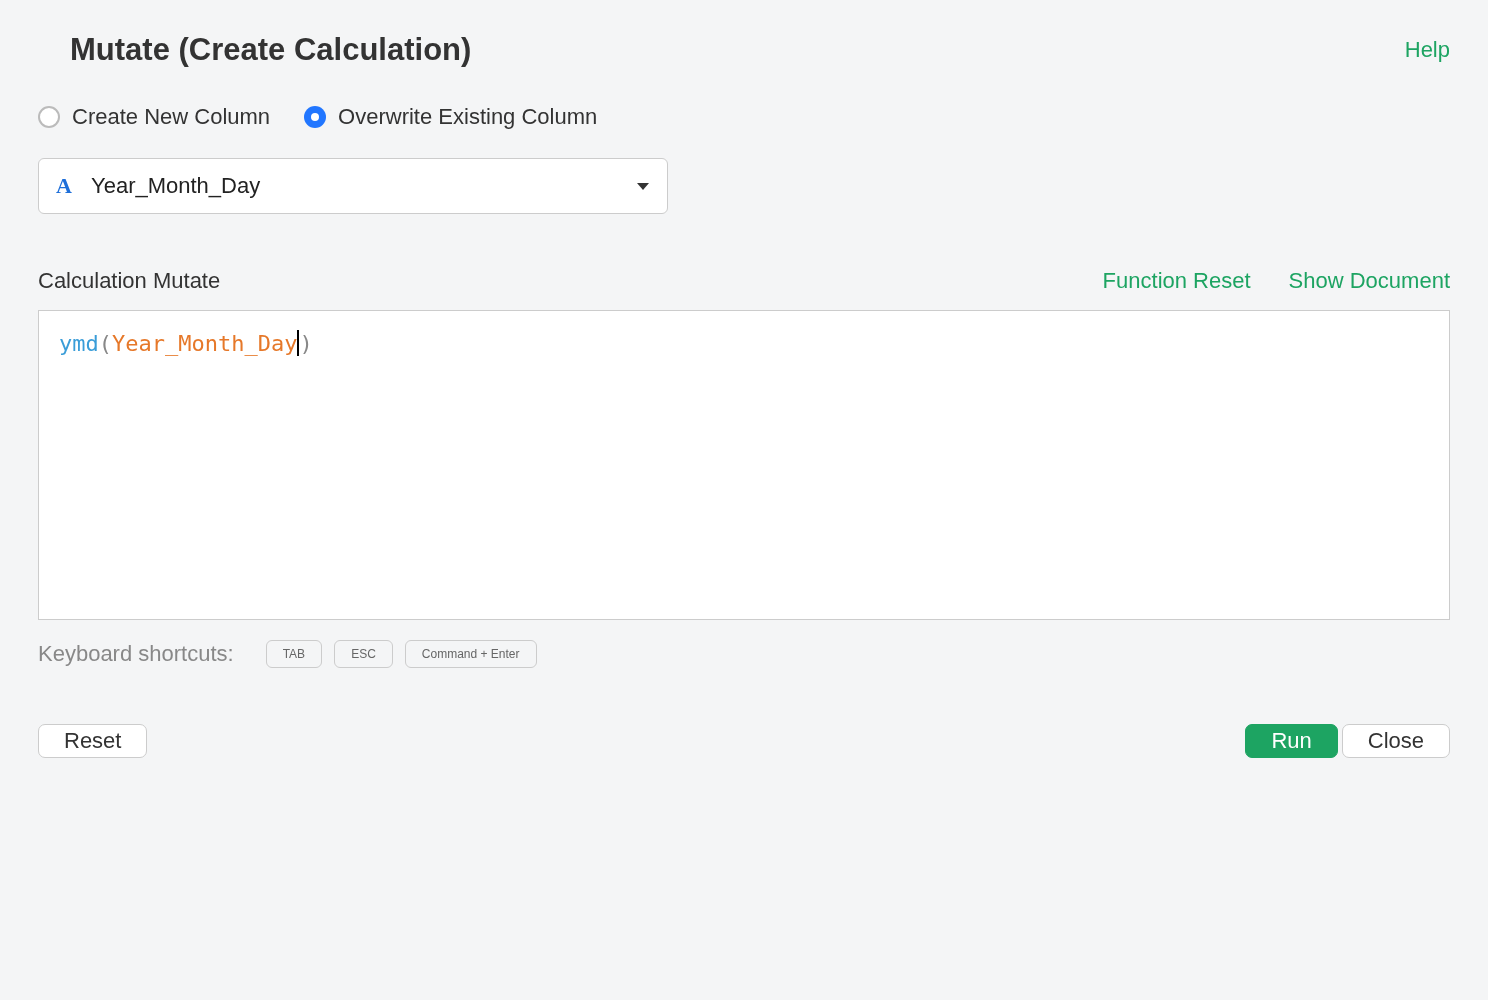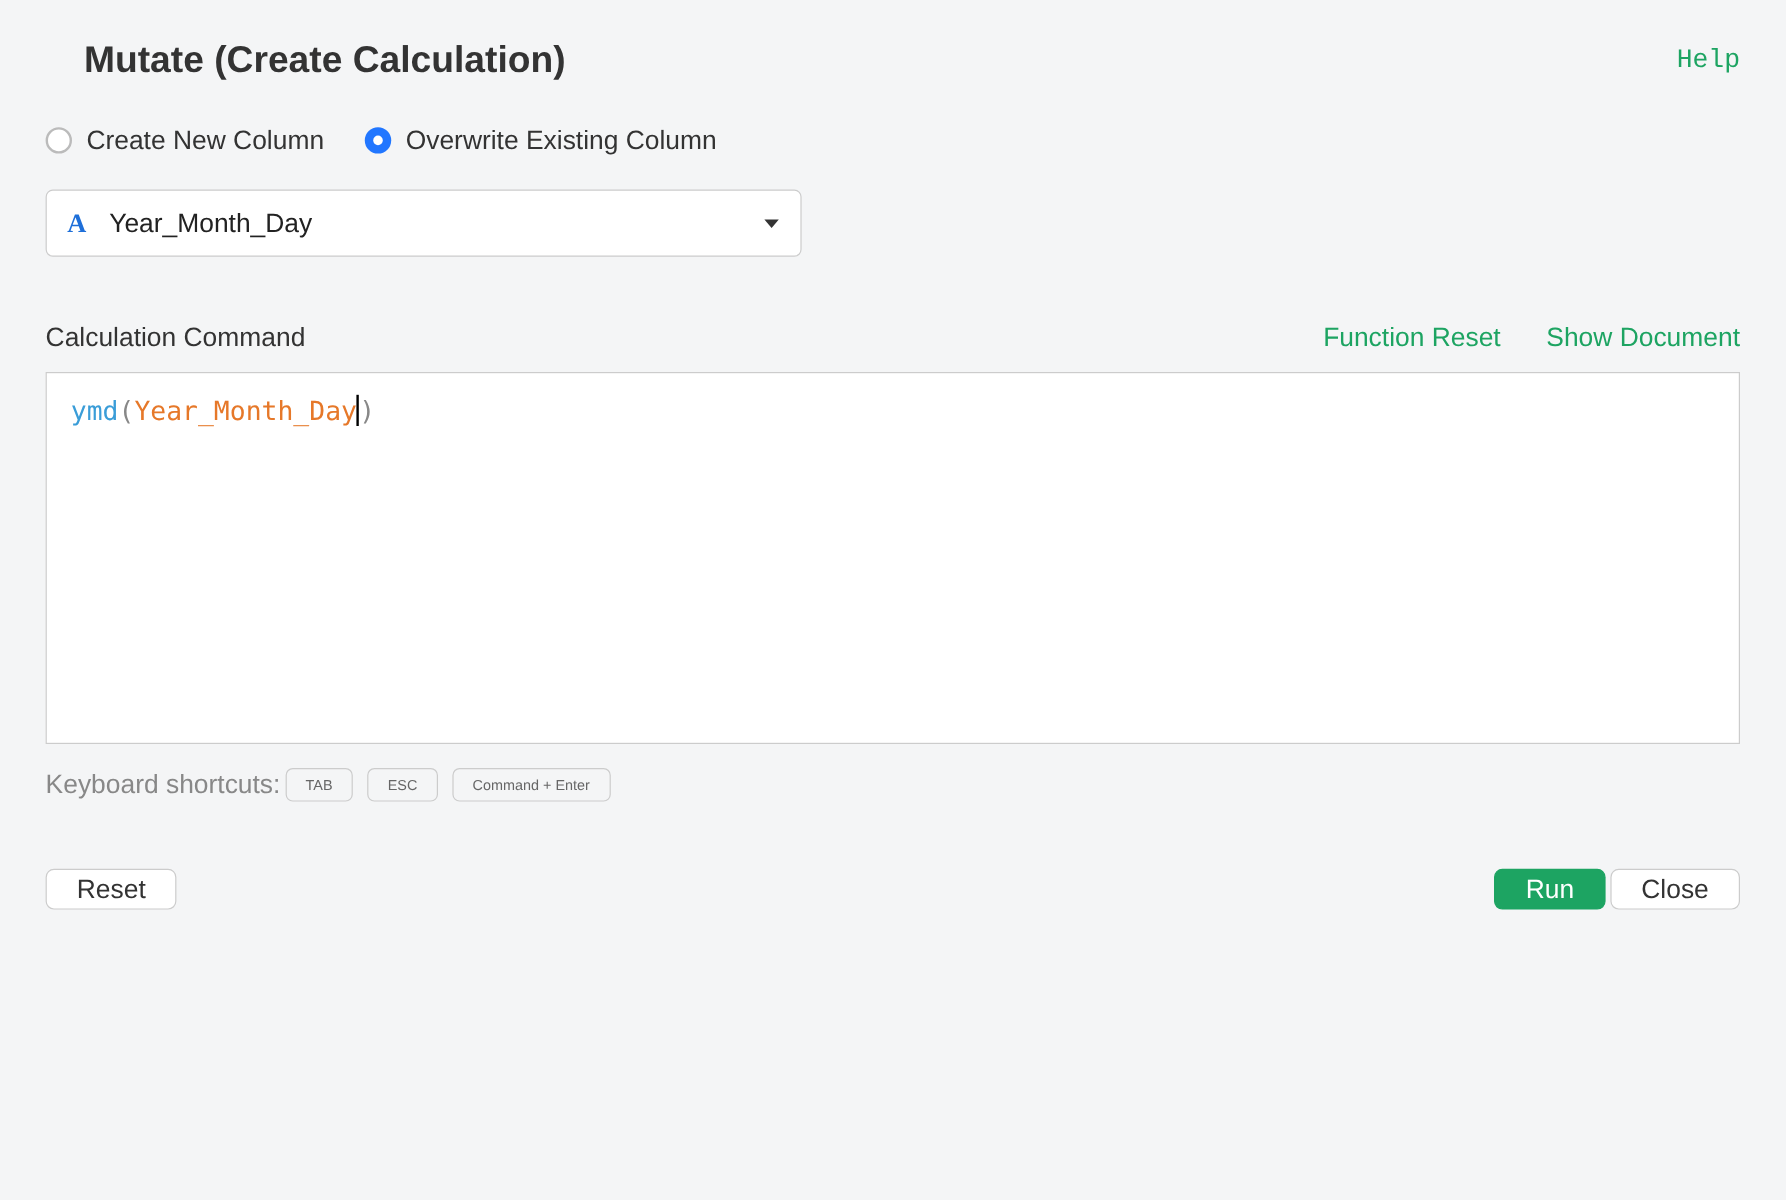--- a/index.html
+++ b/index.html
@@ -23,21 +23,20 @@
       font-size: 31px;
       font-weight: 600;
       color: #333;
       margin-left: 32px;
     }
     .help-link {
       color: #1da462;
       font-size: 22px;
       text-decoration: none;
       cursor: pointer;
-      font-family: Liberation Mono, monospace;
     }
     .radio-row {
       display: flex;
       align-items: center;
       gap: 34px;
       margin-bottom: 28px;
     }
     .radio-option {
       display: flex;
       align-items: center;
@@ -153,21 +152,21 @@
       width: 2px;
       height: 26px;
       background: #000;
       vertical-align: middle;
       position: relative;
       top: -2px;
     }
     .shortcuts-row {
       display: flex;
       align-items: center;
-      gap: 4px;
+      gap: 32px;
       margin-bottom: 56px;
     }
     .shortcuts-label {
       font-size: 22px;
       color: #888;
     }
     .shortcut-keys {
       display: flex;
       gap: 12px;
     }
@@ -226,21 +225,21 @@
 
   <div class="column-select">
     <div class="column-select-left">
       <span class="type-icon">A</span>
       <span class="column-name">Year_Month_Day</span>
     </div>
     <span class="dropdown-caret"></span>
   </div>
 
   <div class="editor-header-row">
-    <div class="editor-label">Calculation Command</div>
+    <div class="editor-label">Calculation Mutate</div>
     <div class="editor-links">
       <a class="editor-link">Function Reset</a>
       <a class="editor-link">Show Document</a>
     </div>
   </div>
 
   <div class="code-editor">
     <span class="tok-func">ymd</span><span class="tok-paren">(</span><span class="tok-ident">Year_Month_Day</span><span class="cursor-line"></span><span class="tok-paren">)</span>
   </div>
 

